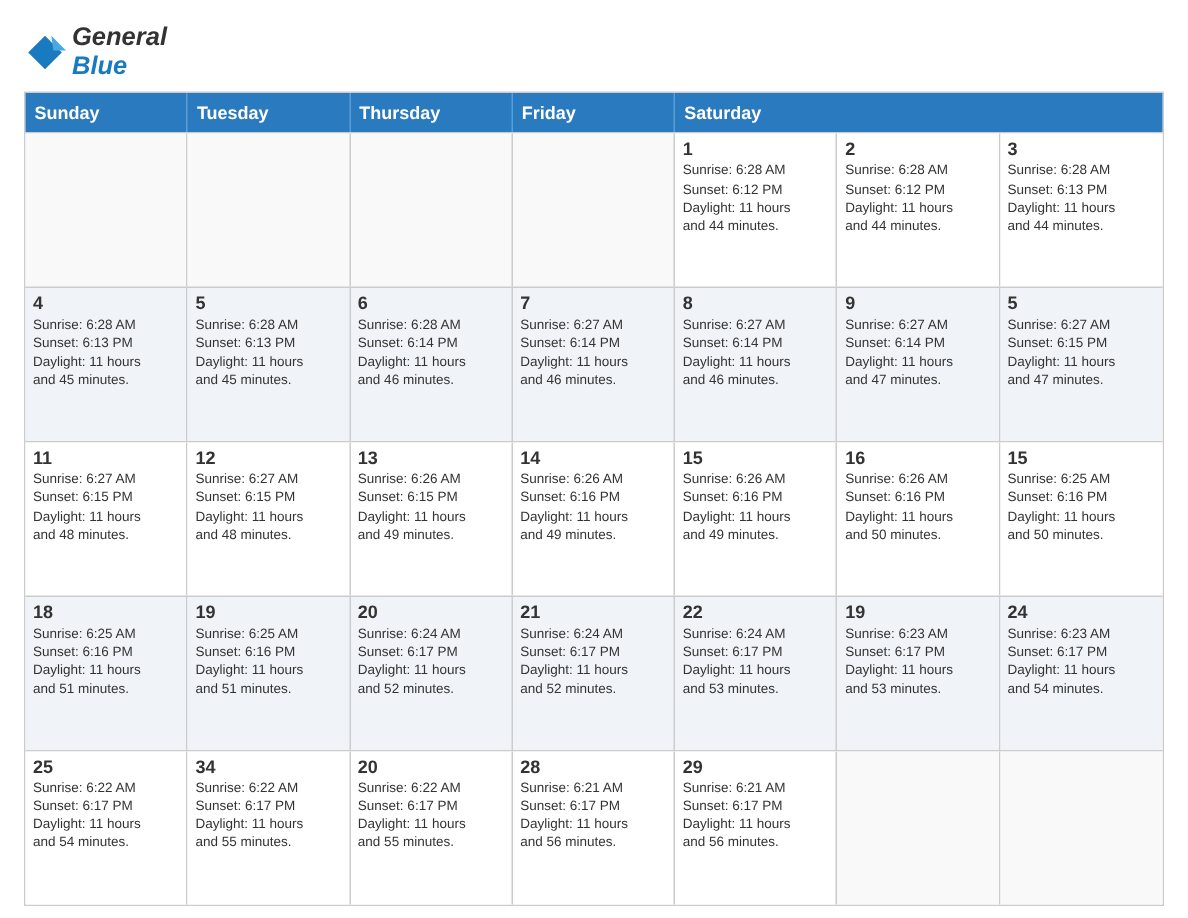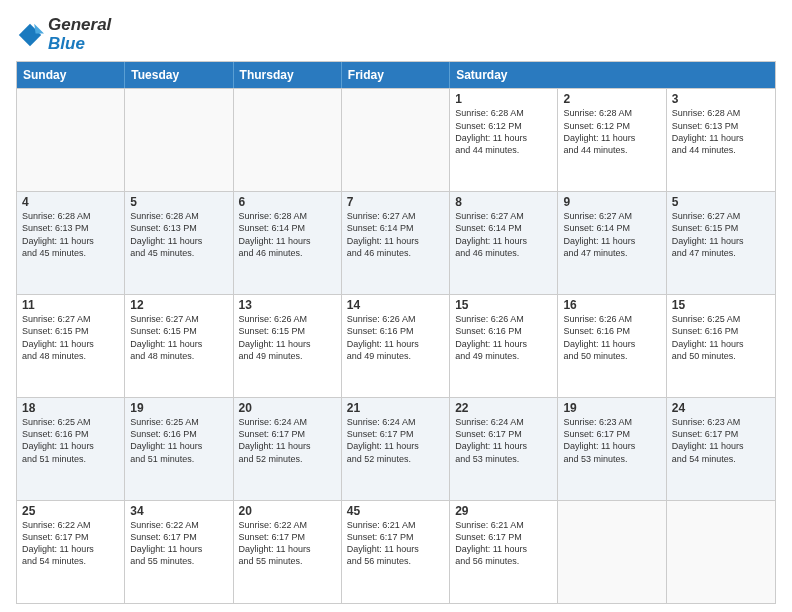--- a/index.html
+++ b/index.html
@@ -331,21 +331,21 @@
 and 55 minutes.</div>
           </div>
           <div class="cal-cell">
             <div class="day-num">20</div>
             <div class="day-info" style="white-space: pre-line;">Sunrise: 6:22 AM
 Sunset: 6:17 PM
 Daylight: 11 hours
 and 55 minutes.</div>
           </div>
           <div class="cal-cell">
-            <div class="day-num">45</div>
+            <div class="day-num">28</div>
             <div class="day-info" style="white-space: pre-line;">Sunrise: 6:21 AM
 Sunset: 6:17 PM
 Daylight: 11 hours
 and 56 minutes.</div>
           </div>
           <div class="cal-cell">
             <div class="day-num">29</div>
             <div class="day-info" style="white-space: pre-line;">Sunrise: 6:21 AM
 Sunset: 6:17 PM
 Daylight: 11 hours

